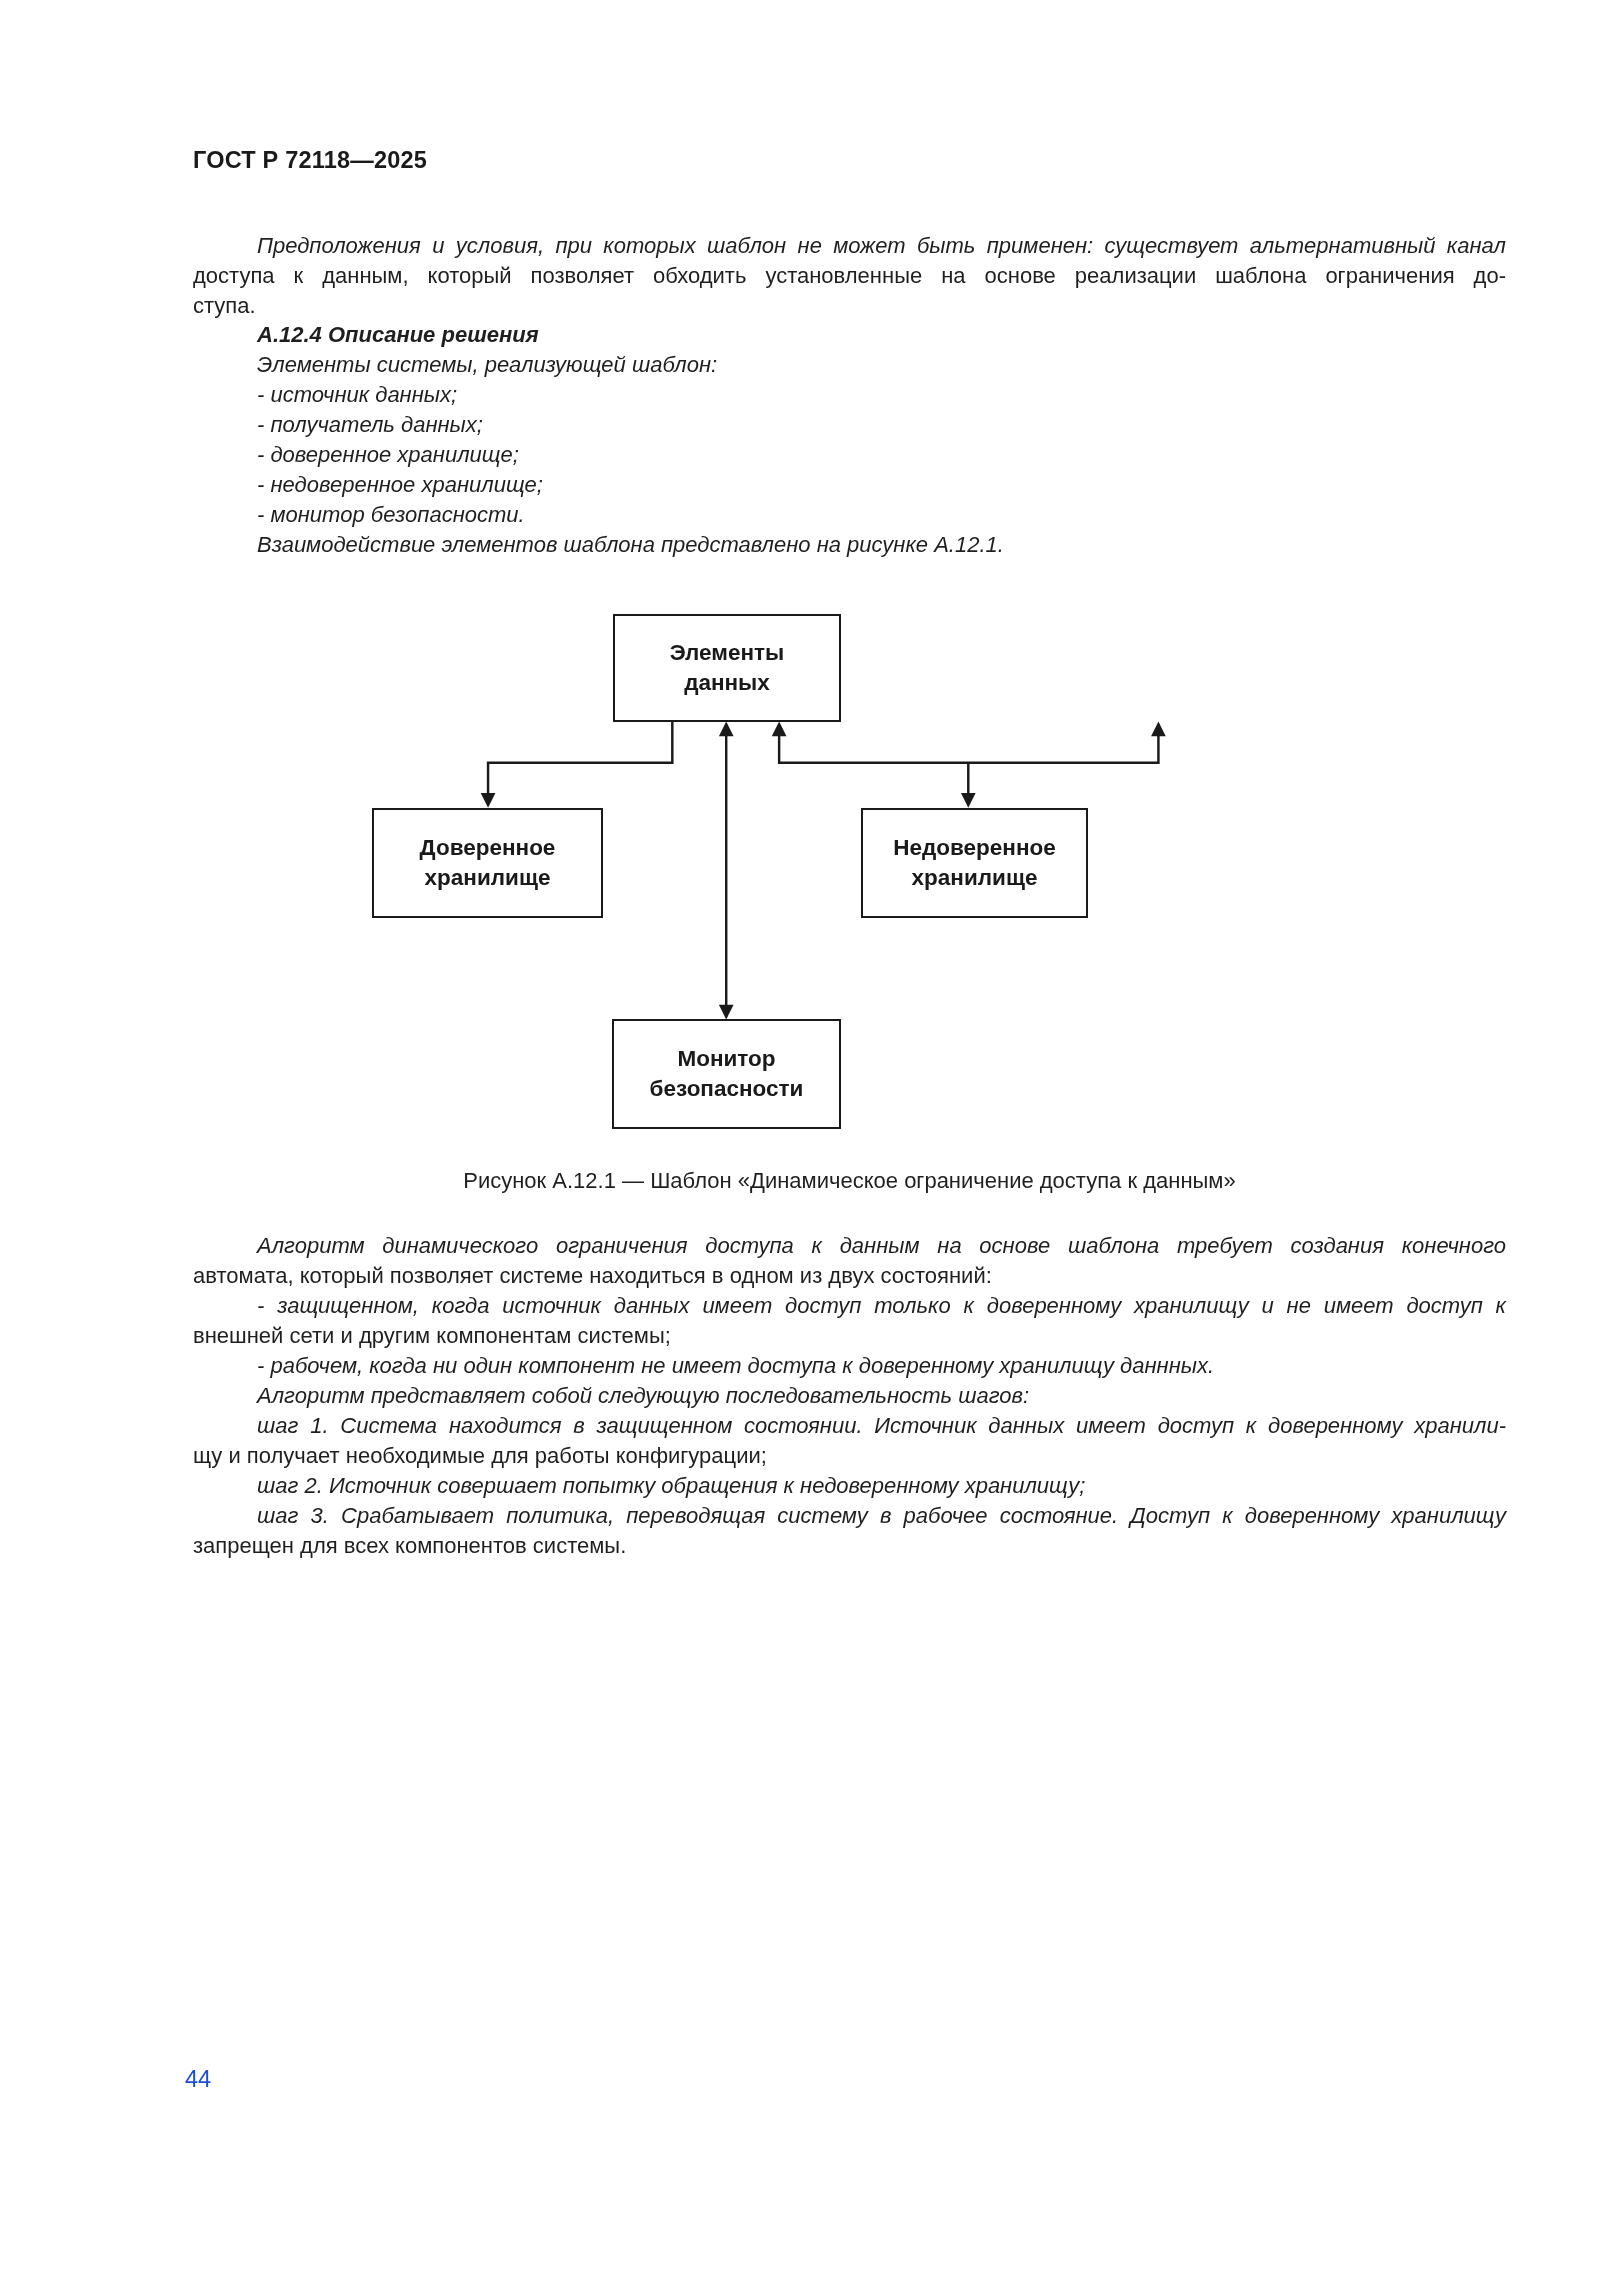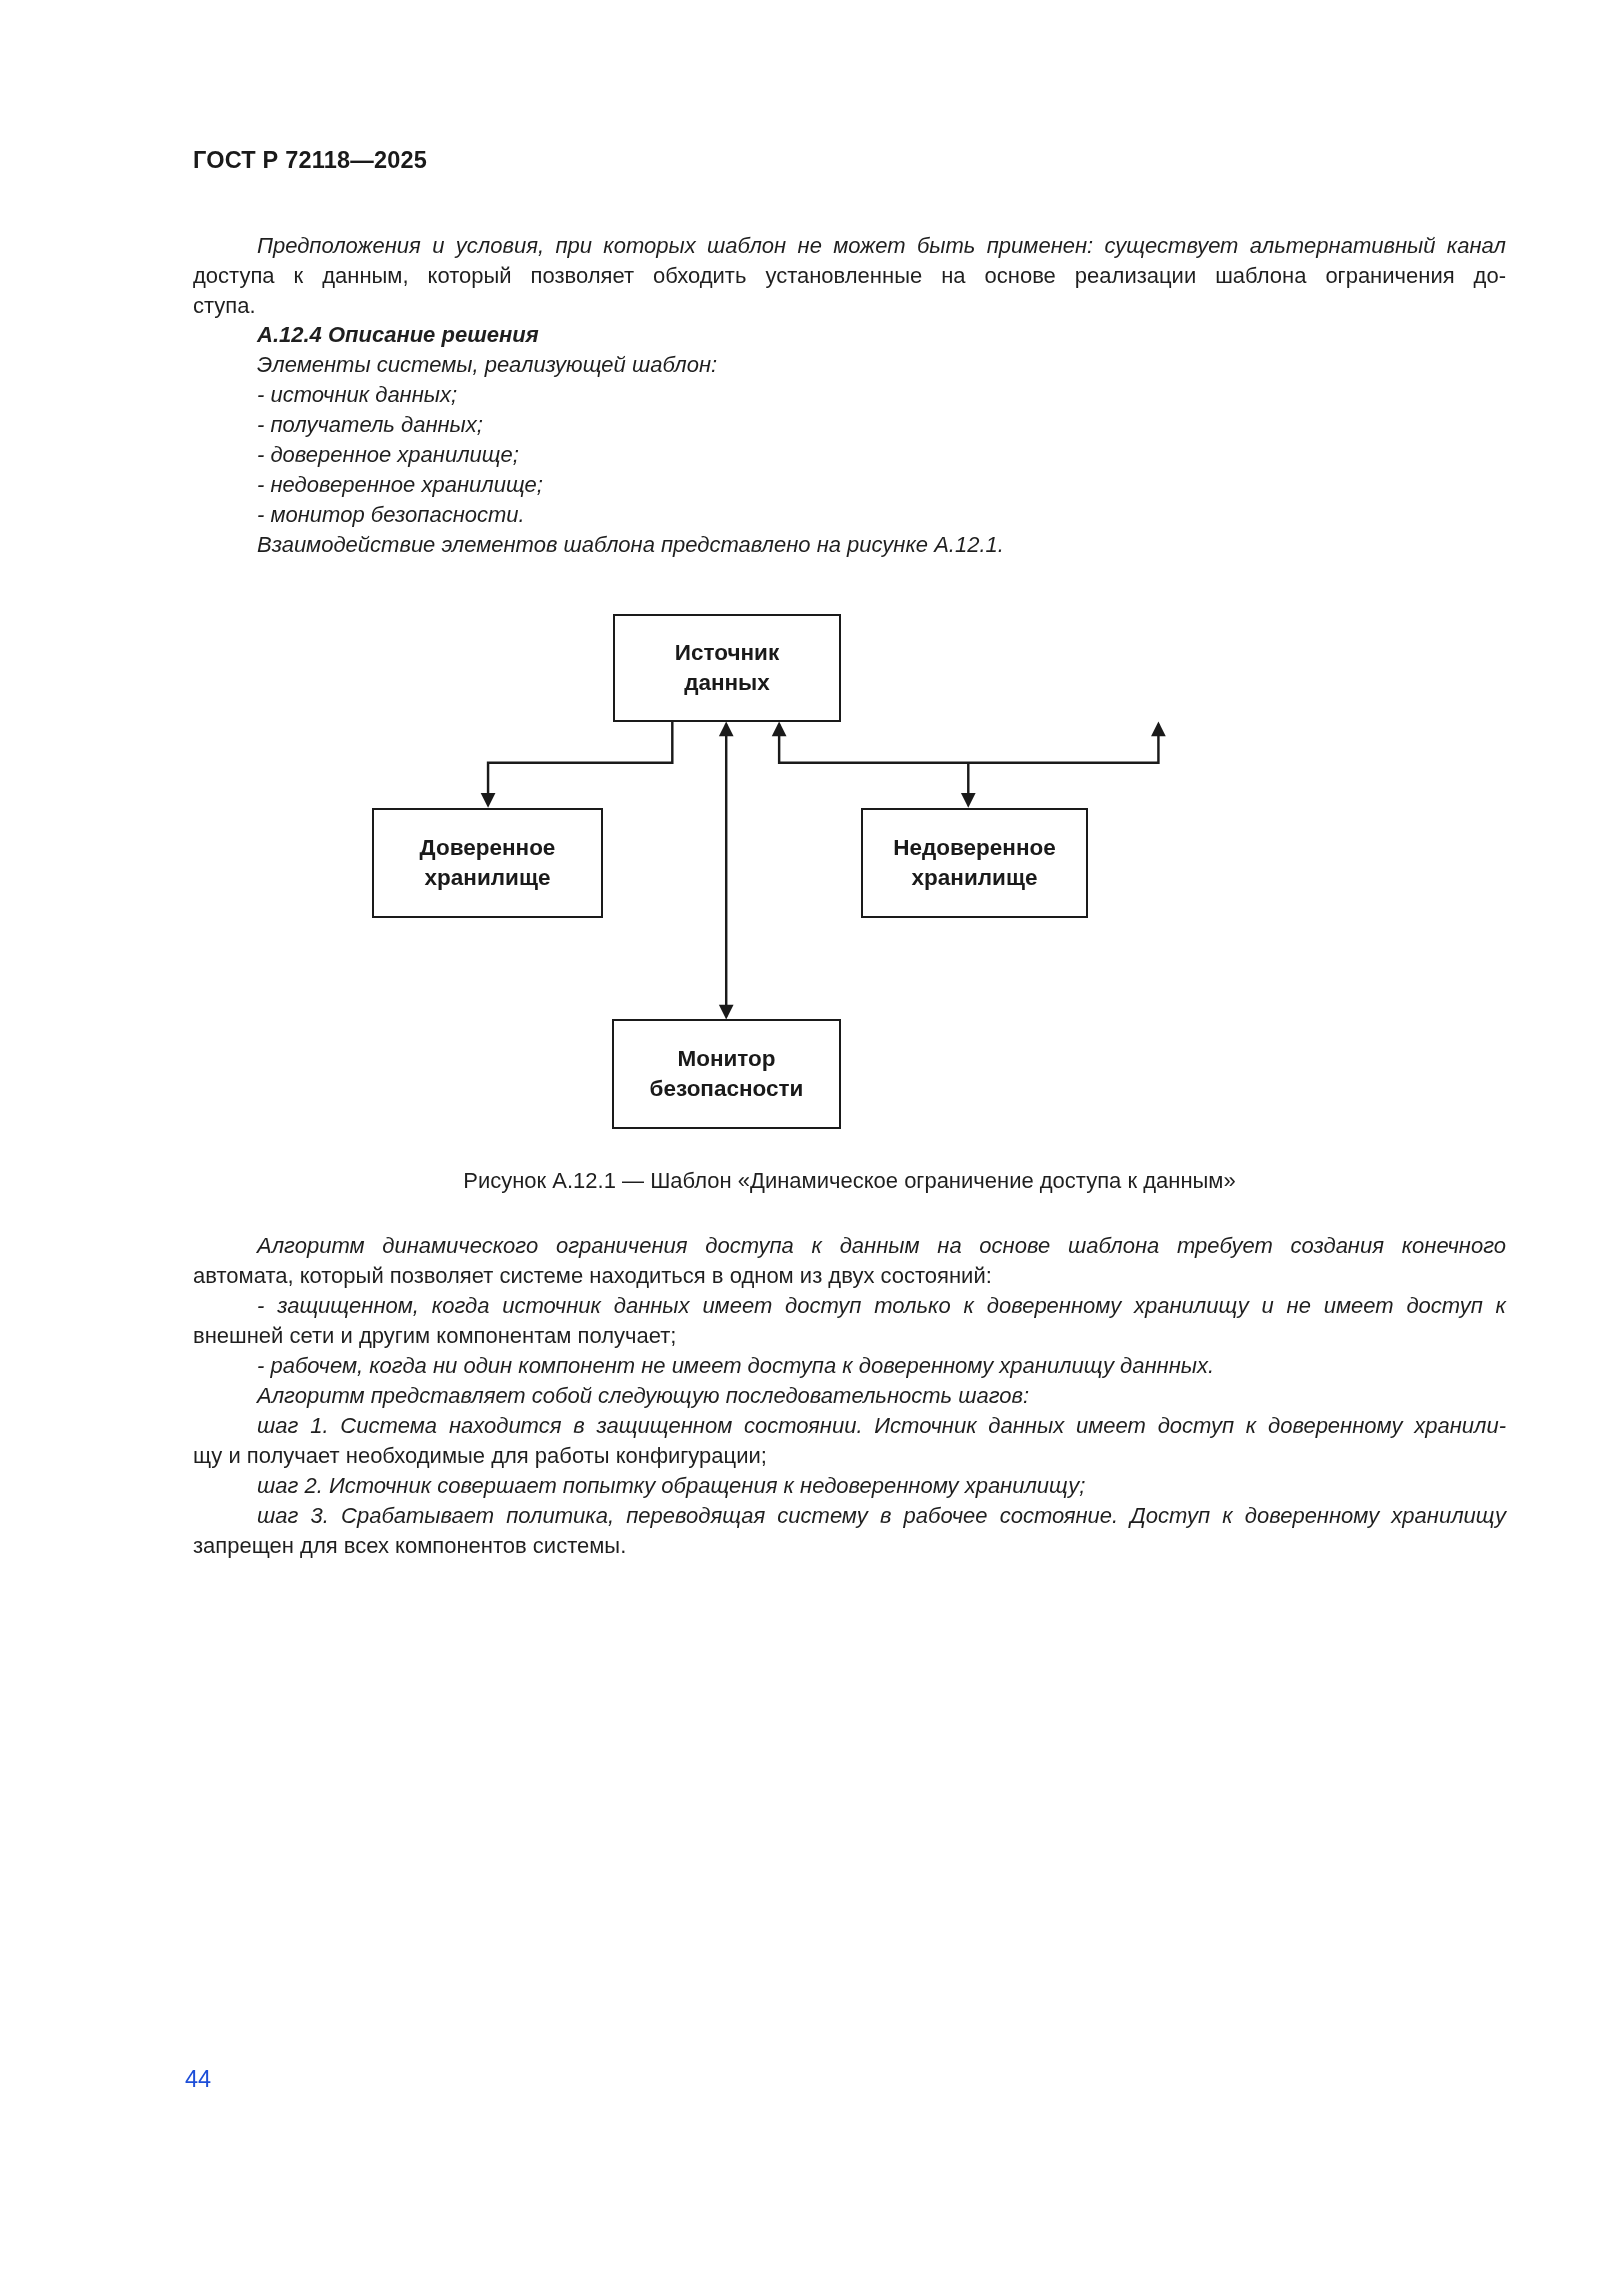--- a/index.html
+++ b/index.html
@@ -99,40 +99,40 @@
       <g>
         <path d="M795,139 L795,178 L1182,178 L1182,139"></path>
         <polygon points="787.5,151 802.5,151 795,136"></polygon>
         <polygon points="1174.5,151 1189.5,151 1182,136"></polygon>
         <path d="M988,178 L988,220"></path>
         <polygon points="980.5,209 995.5,209 988,224"></polygon>
       </g>
     </svg>
 
     <div id="box-data-source" class="dbox">
-      <span>Источник данных</span>
+      <span>Элементы данных</span>
     </div>
     <div id="box-trusted" class="dbox">
       <span>Доверенное хранилище</span>
     </div>
     <div id="box-untrusted" class="dbox">
       <span>Недоверенное хранилище</span>
     </div>
     <div id="box-monitor" class="dbox">
       <span>Монитор безопасности</span>
     </div>
   </div>
 
   <div id="figure-caption" class="abs">Рисунок А.12.1 — Шаблон «Динамическое ограничение доступа к данным»</div>
 
   <div class="abs textblock lh2" style="top:1231px;">
     <div class="ln j i">Алгоритм динамического ограничения доступа к данным на основе шаблона требует создания конечного</div>
     <div class="ln">автомата, который позволяет системе находиться в одном из двух состояний:</div>
     <div class="ln j i">- защищенном, когда источник данных имеет доступ только к доверенному хранилищу и не имеет доступ к</div>
-    <div class="ln">внешней сети и другим компонентам получает;</div>
+    <div class="ln">внешней сети и другим компонентам системы;</div>
     <div class="ln i">- рабочем, когда ни один компонент не имеет доступа к доверенному хранилищу даннных.</div>
     <div class="ln i">Алгоритм представляет собой следующую последовательность шагов:</div>
     <div class="ln j i">шаг 1. Система находится в защищенном состоянии. Источник данных имеет доступ к доверенному хранили-</div>
     <div class="ln">щу и получает необходимые для работы конфигурации;</div>
     <div class="ln i">шаг 2. Источник совершает попытку обращения к недоверенному хранилищу;</div>
     <div class="ln j i">шаг 3. Срабатывает политика, переводящая систему в рабочее состояние. Доступ к доверенному хранилищу</div>
     <div class="ln">запрещен для всех компонентов системы.</div>
   </div>
 
   <div id="page-number" class="abs">44</div>

